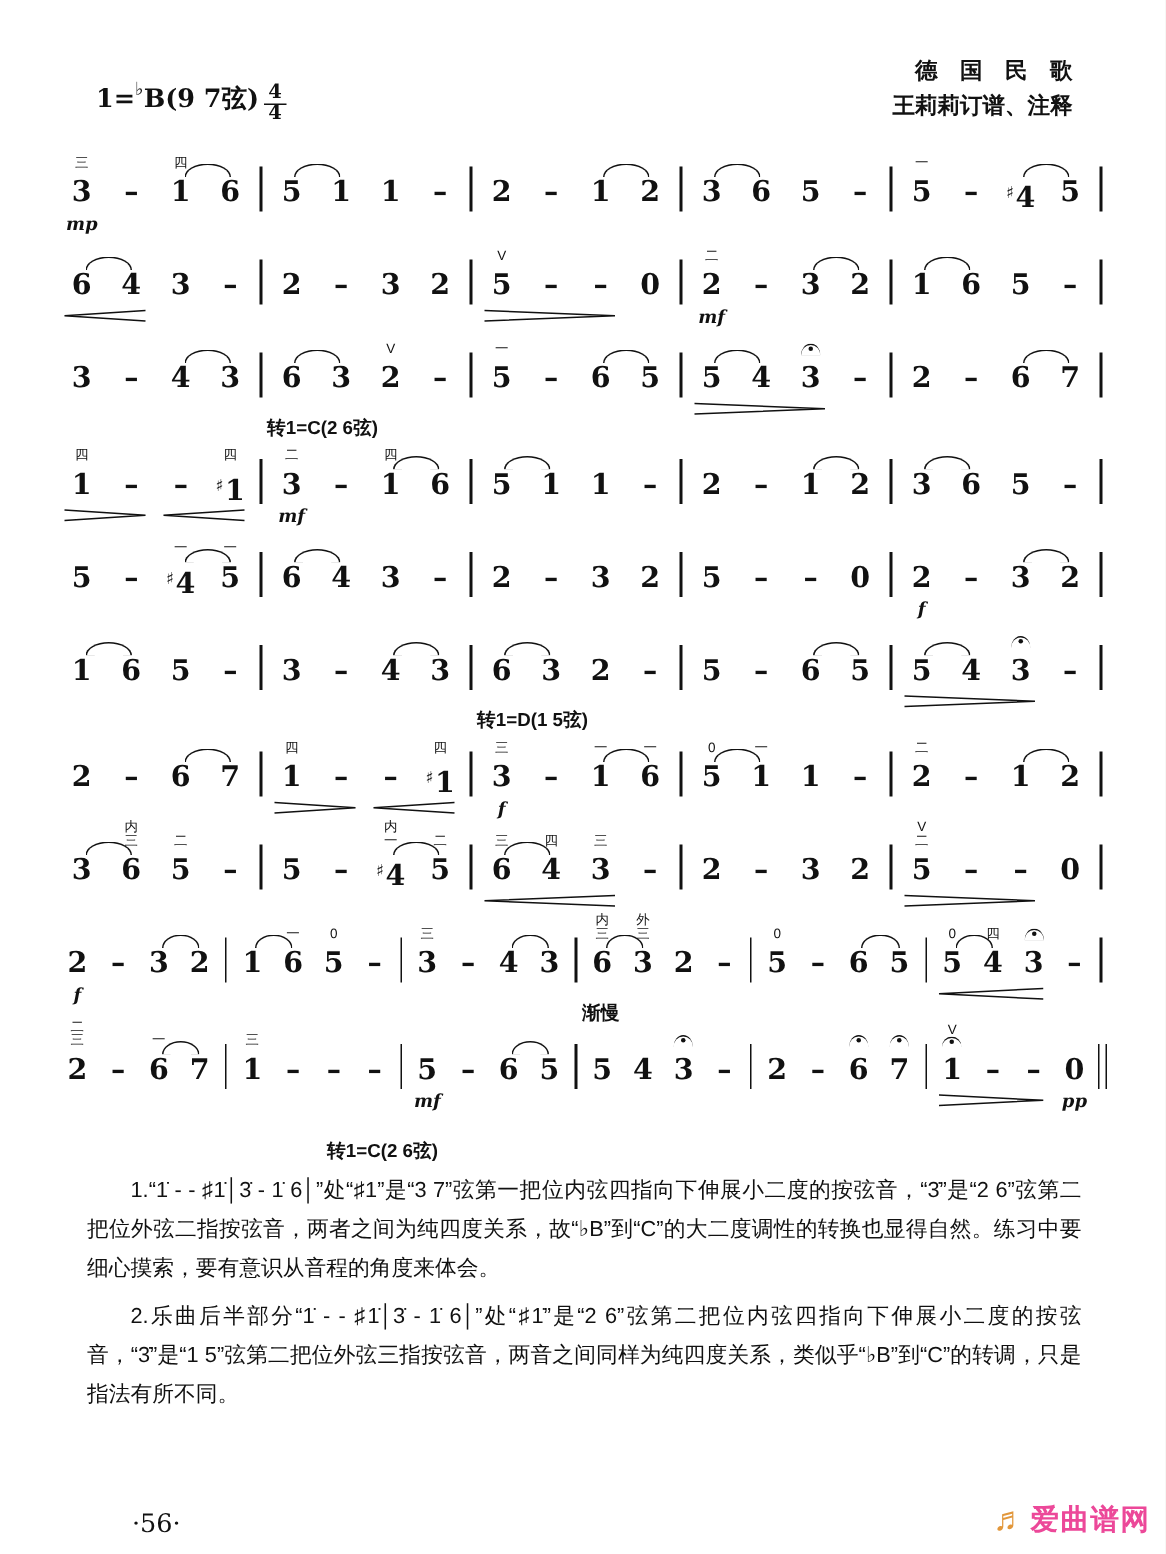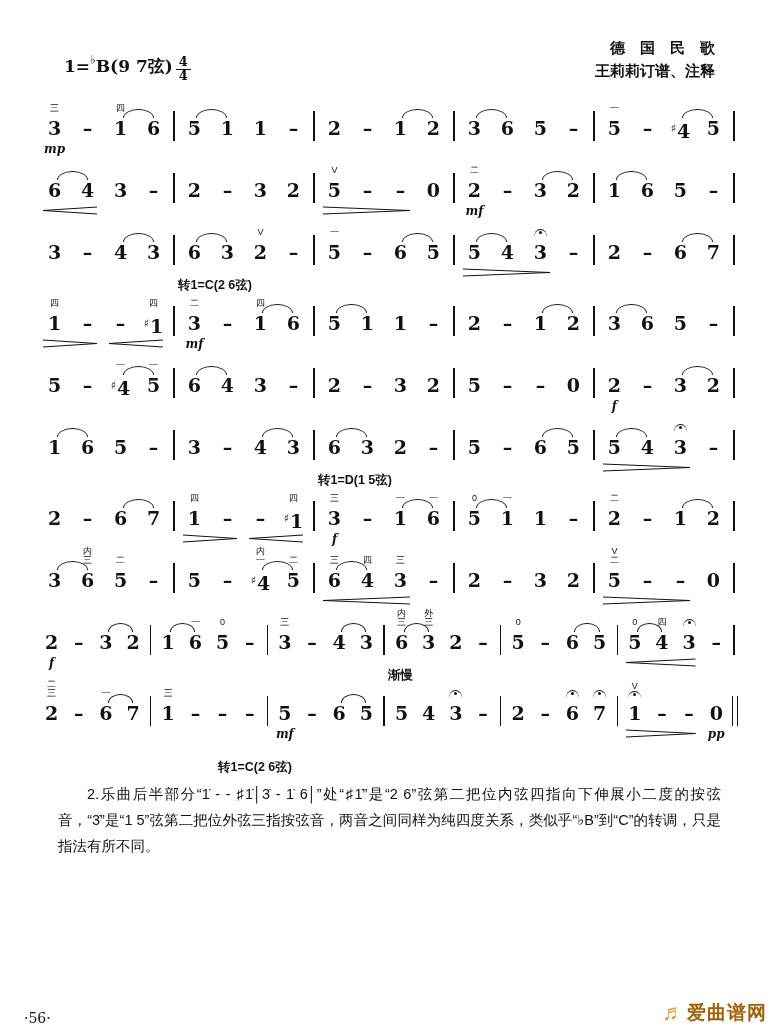--- a/index.html
+++ b/index.html
@@ -39,21 +39,21 @@
   .bl.end{ width:4.6px;background:none;border-left:1.4px solid #111;border-right:1.4px solid #111;margin:14px 1px 0 2px;height:30px;}
   .mlabel{ position:absolute;top:-15px;font-size:12.5px;font-weight:bold;white-space:nowrap;}
   .labeled{ margin-top:15px;}
   
   .notes{ padding:10px 56px 0 58px;font-size:14.5px;line-height:26px;}
   .notes-head{ font-size:15px;font-weight:bold;margin-bottom:2px;}
   .inline-label{ font-size:12.5px;font-weight:bold;margin-left:160px;margin-bottom:1px;}
   .para{ text-indent:2em;margin:0 0 6px 0;text-align:justify;}
   
   .footer{ position:absolute;bottom:10px;left:0;right:0;display:flex;justify-content:space-between;align-items:flex-end;}
-  .pagenum{ margin-left:24px;font-size:14px;font-family:"DejaVu Serif",serif;}
+  .pagenum{ margin-left:88px;font-size:17px;font-family:"DejaVu Serif",serif;}
   .sitelogo{ margin-right:10px;display:flex;align-items:center;gap:3px;}
   .sitelogo .noteicon{ font-size:22px;line-height:22px;}
   .sitelogo .sitename{ font-size:19px;font-weight:bold;letter-spacing:1px;}
 </style>
 </head>
 <body>
 
 <div class="page">
 
 
@@ -1878,24 +1878,25 @@
             <div class="ob"></div>
             <div class="dy">pp</div>
           </div>
         </div>
         <div class="bl end"></div>
       </div>
     </div>
 
   <div class="notes">
     <div class="inline-label">转1=C(2 6弦)</div>
+    <p class="para">1.“1̇ - - ♯1̇│3̇ - 1̇ 6│”处“♯1”是“3 7”弦第一把位内弦四指向下伸展小二度的按弦音，“3̇”是“2 6”弦第二把位外弦二指按弦音，两者之间为纯四度关系，故“♭B”到“C”的大二度调性的转换也显得自然。练习中要细心摸索，要有意识从音程的角度来体会。</p>
     <p class="para">2.乐曲后半部分“1̇ - - ♯1̇│3̇ - 1̇ 6│”处“♯1̇”是“2 6”弦第二把位内弦四指向下伸展小二度的按弦音，“3̇”是“1 5”弦第二把位外弦三指按弦音，两音之间同样为纯四度关系，类似乎“♭B”到“C”的转调，只是指法有所不同。</p>
   </div>
 
   <div class="footer">
     <div class="pagenum">·56·</div>
     <div class="sitelogo">
       <span class="noteicon" style="color: rgb(226, 151, 59);">♬</span>
-      <span class="sitename" style="color: #a16207;">爱曲谱网</span>
+      <span class="sitename" style="color: #ec4899;">爱曲谱网</span>
     </div>
   </div>
 
 </div>
 
 </body></html>

